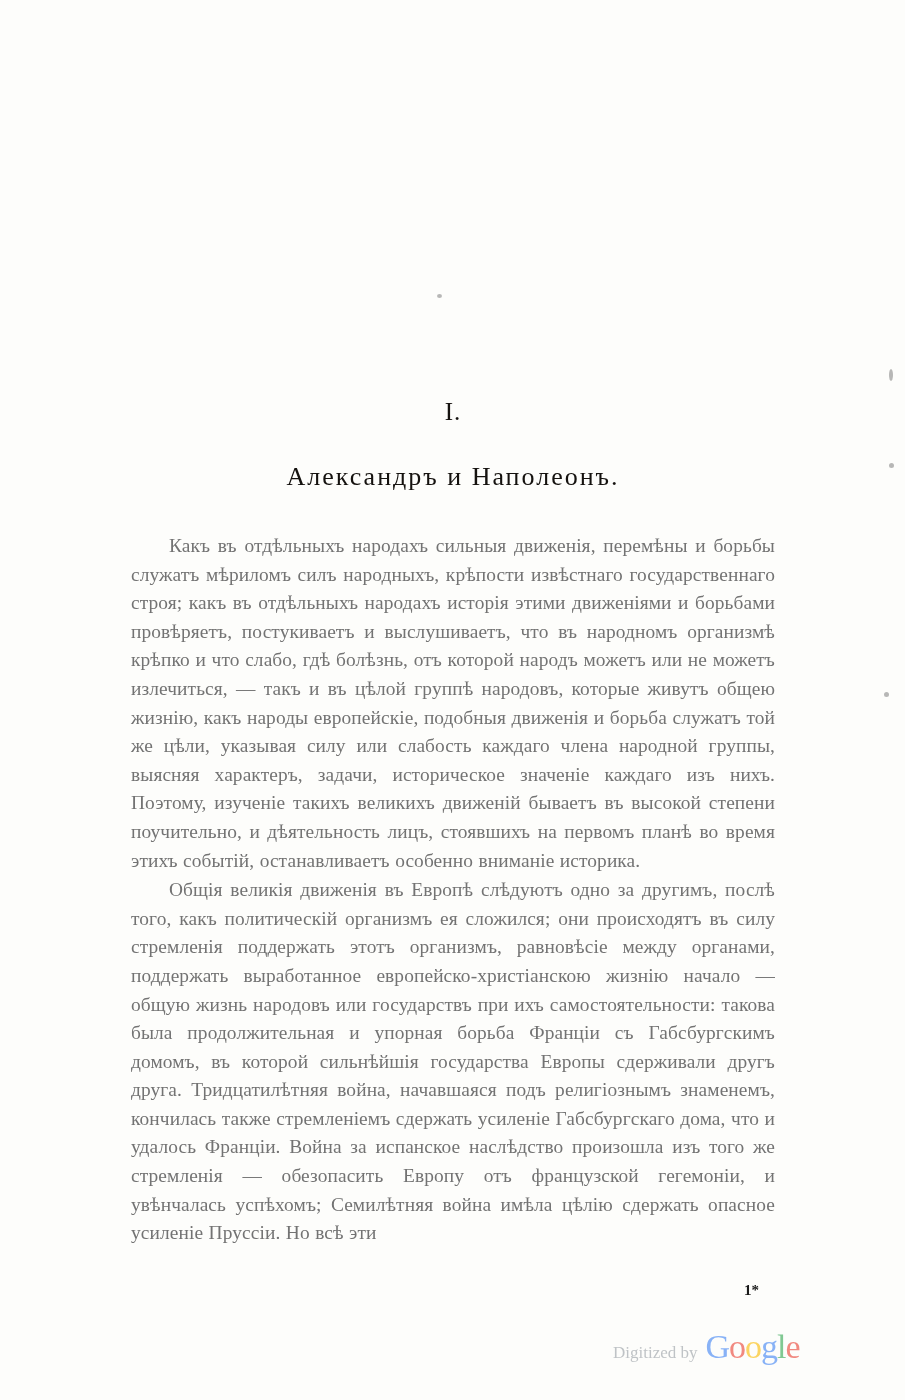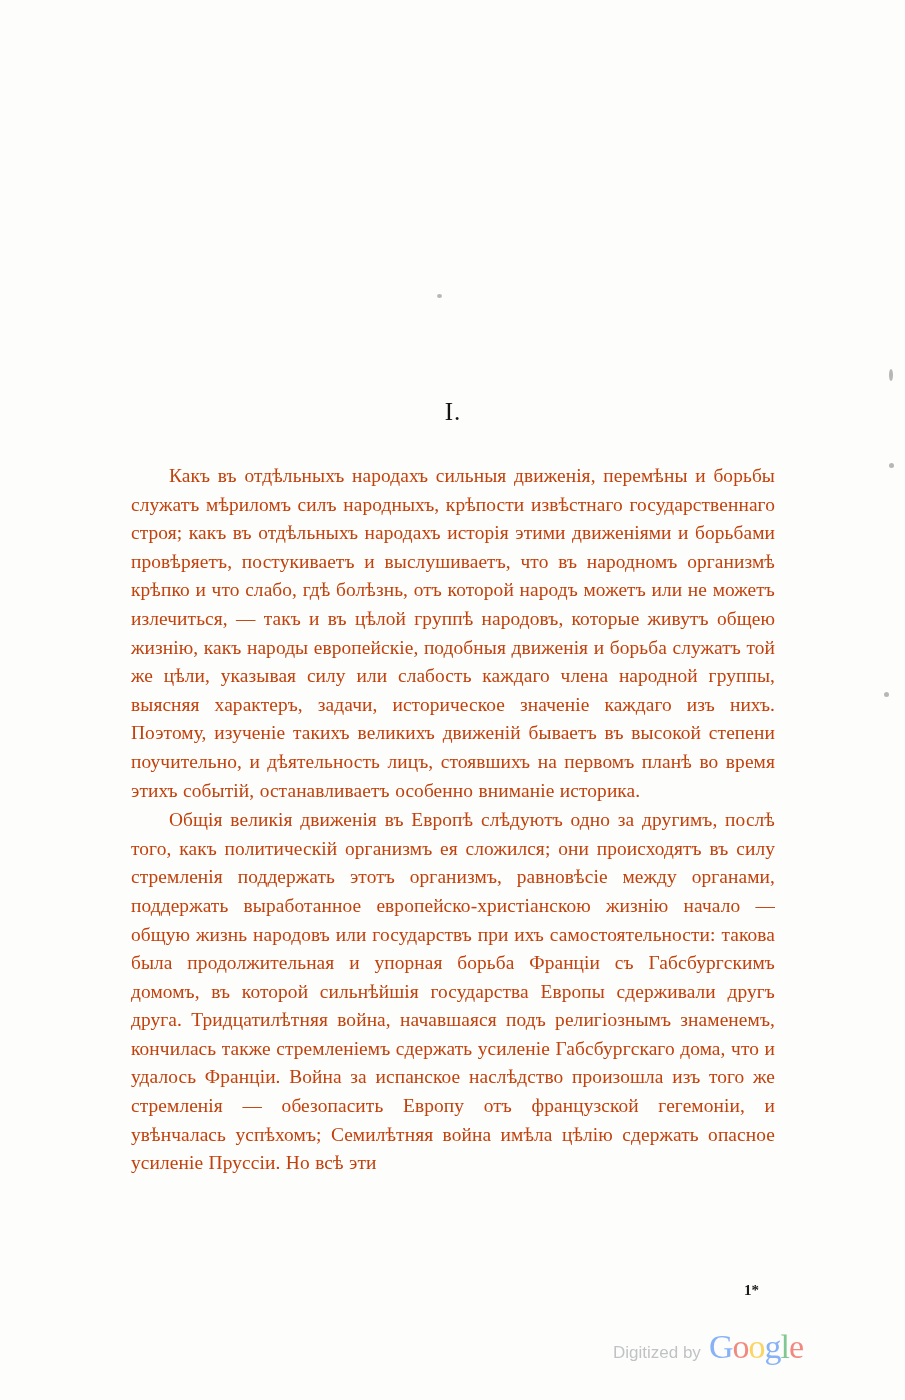--- a/index.html
+++ b/index.html
@@ -48,21 +48,21 @@
     font-weight: 400;
     letter-spacing: 2px;
     color: #15120f;
   }
   .body-par {
     margin: 0 0 1px 0;
     font-size: 19.4px;
     line-height: 28.6px;
     text-align: justify;
     text-indent: 38px;
-    color: #c2410c;
+    color: #737373;
     letter-spacing: .1px;
     word-spacing: .5px;
     -webkit-font-smoothing: none;
   }
   .page-sig {
     position: absolute;
     left: 744px;
     top: 1282px;
     font-size: 15px;
     font-weight: bold;
@@ -73,21 +73,21 @@
     left: 613px;
     top: 1316px;
     display: flex;
     align-items: baseline;
     gap: 8px;
     opacity: .62;
   }
   .wm-digit {
     font-size: 17px;
     color: #9aa0a6;
-    font-family: Liberation Sans, sans-serif;
+    font-family: Liberation Serif, serif;
   }
   .wm-google {
     font-size: 34px;
     letter-spacing: -1px;
     font-family: "Liberation Serif", serif;
     margin-top: 12px;
   }
   .wm-google span:nth-child(1){color:#4285f4;}
   .wm-google span:nth-child(2){color:#ea4335;}
   .wm-google span:nth-child(3){color:#fbbc05;}
@@ -100,20 +100,21 @@
 
 <div class="page">
 
   <div class="speck" style="left:437px;top:294px;width:5px;height:4px;"></div>
   <div class="speck" style="left:889px;top:369px;width:4px;height:12px;"></div>
   <div class="speck" style="left:889px;top:463px;width:5px;height:5px;"></div>
   <div class="speck" style="left:884px;top:692px;width:5px;height:5px;"></div>
 
   <div class="content">
     <h1 class="chapter-num">I.</h1>
+    <h2 class="chapter-title">Александръ и Наполеонъ.</h2>
     <p class="body-par">Какъ въ отдѣльныхъ народахъ сильныя движенія, перемѣны и борьбы служатъ мѣриломъ силъ народныхъ, крѣпости извѣстнаго государственнаго строя; какъ въ отдѣльныхъ народахъ исторія этими движеніями и борьбами провѣряетъ, постукиваетъ и выслушиваетъ, что въ народномъ организмѣ крѣпко и что слабо, гдѣ болѣзнь, отъ которой народъ можетъ или не можетъ излечиться, — такъ и въ цѣлой группѣ народовъ, которые живутъ общею жизнію, какъ народы европейскіе, подобныя движенія и борьба служатъ той же цѣли, указывая силу или слабость каждаго члена народной группы, выясняя характеръ, задачи, историческое значеніе каждаго изъ нихъ. Поэтому, изученіе такихъ великихъ движеній бываетъ въ высокой степени поучительно, и дѣятельность лицъ, стоявшихъ на первомъ планѣ во время этихъ событій, останавливаетъ особенно вниманіе историка.</p>
     <p class="body-par">Общія великія движенія въ Европѣ слѣдуютъ одно за другимъ, послѣ того, какъ политическій организмъ ея сложился; они происходятъ въ силу стремленія поддержать этотъ организмъ, равновѣсіе между органами, поддержать выработанное европейско-христіанскою жизнію начало — общую жизнь народовъ или государствъ при ихъ самостоятельности: такова была продолжительная и упорная борьба Франціи съ Габсбургскимъ домомъ, въ которой сильнѣйшія государства Европы сдерживали другъ друга. Тридцатилѣтняя война, начавшаяся подъ религіознымъ знаменемъ, кончилась также стремленіемъ сдержать усиленіе Габсбургскаго дома, что и удалось Франціи. Война за испанское наслѣдство произошла изъ того же стремленія — обезопасить Европу отъ французской гегемоніи, и увѣнчалась успѣхомъ; Семилѣтняя война имѣла цѣлію сдержать опасное усиленіе Пруссіи. Но всѣ эти</p>
   </div>
 
   <div class="page-sig">1*</div>
 
   <div class="watermark">
     <span class="wm-digit">Digitized by</span>
     <span class="wm-google">
       <span>G</span><span>o</span><span>o</span><span>g</span><span>l</span><span>e</span>

